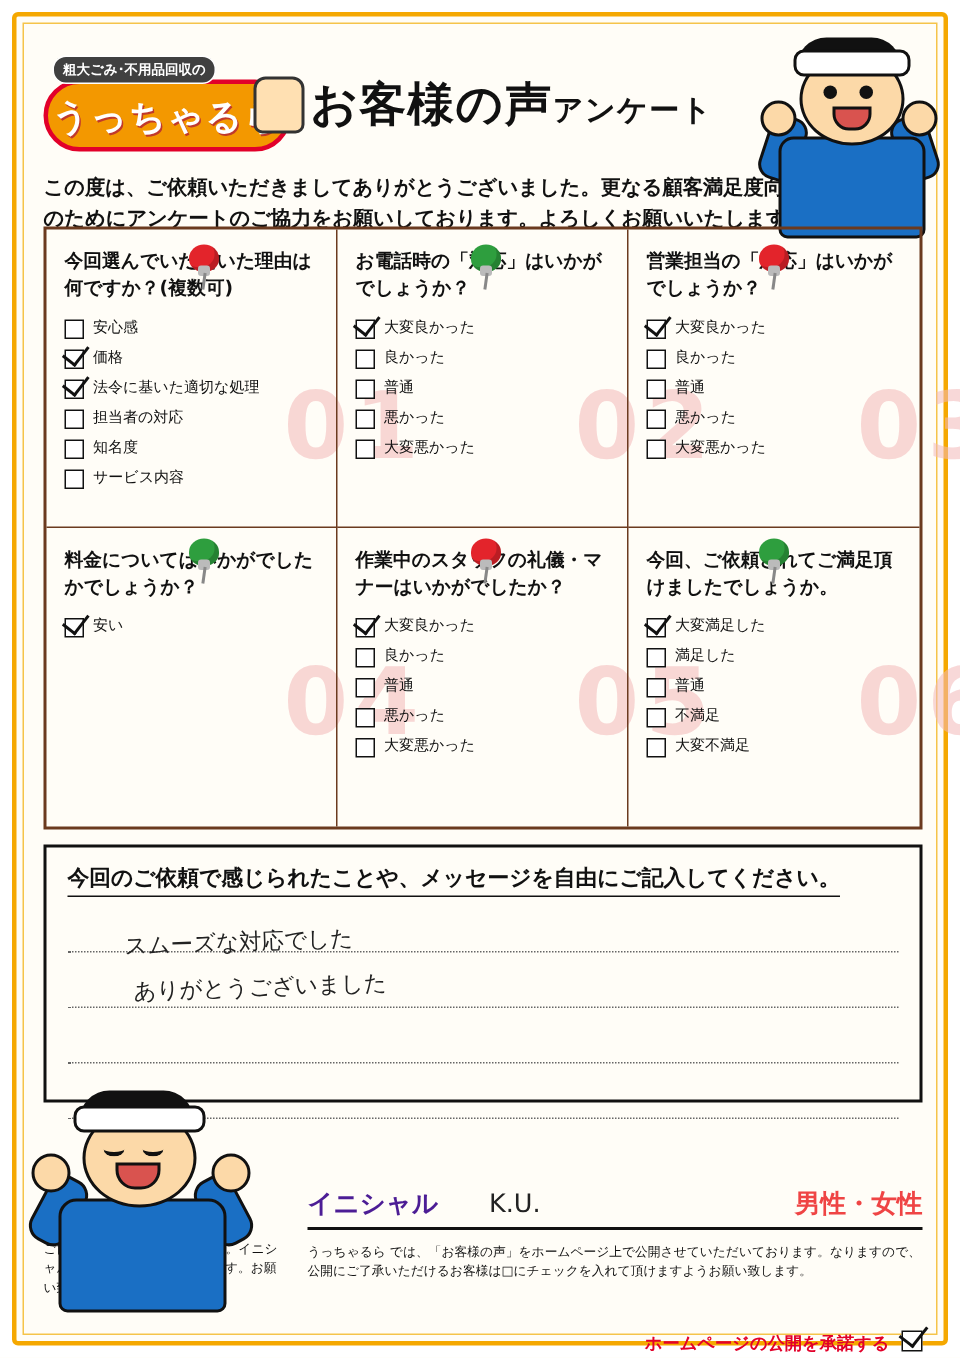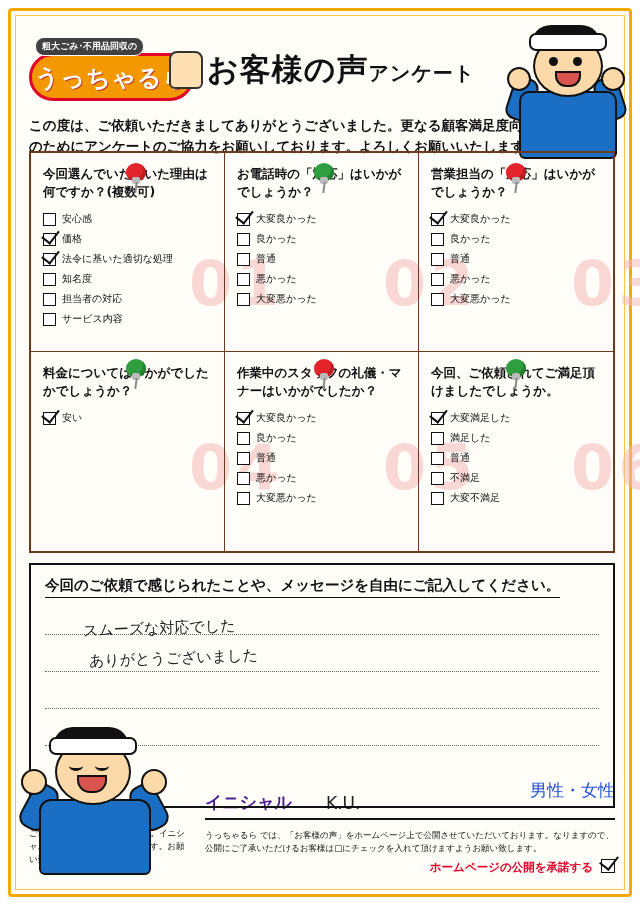--- a/index.html
+++ b/index.html
@@ -161,21 +161,21 @@
     position:relative;background:#fff;
   }
   .box.checked:after{
     content:"";position:absolute;left:1px;top:-7px;
     width:9px;height:14px;border-right:2.2px solid #111;
     border-bottom:2.2px solid #111;transform:rotate(38deg);
   }
 
   
   .free{
-    position:absolute;left:18px;top:552px;width:586px;height:245px;
+    position:absolute;left:18px;top:552px;width:586px;height:172px;
     border:2.5px solid #111;box-sizing:border-box;padding:10px 14px;
     z-index:5;
   }
   .free-title{
     font-size:14.5px;font-weight:bold;color:#111;
     border-bottom:1.5px solid #111;display:inline-block;padding-bottom:2px;
   }
   .line{
     border-bottom:1px dotted #666;height:30px;margin-top:6px;
   }
@@ -193,28 +193,28 @@
   .initial-row{
     position:absolute;left:176px;top:24px;width:410px;
     display:flex;align-items:center;
     border-bottom:2px solid #111;padding-bottom:4px;
   }
   .initial-label{font-size:17px;font-weight:bold;color:#4c1d95;}
   .initial-value{
     font-size:17px;color:#222;margin-left:34px;
   }
   .gender{
-    position:absolute;right:0;top:12px;font-size:17px;font-weight:normal;color:#1d4ed8;
+    position:absolute;right:0;top:24px;font-size:17px;font-weight:bold;color:#ef4444;
   }
   .fineprint{
     position:absolute;left:176px;top:62px;width:410px;
     font-size:8.5px;line-height:13px;color:#111;
   }
   .consent{
-    position:absolute;right:0;top:92px;
+    position:absolute;right:0;top:120px;
     font-size:11.5px;font-weight:bold;color:#e2002a;
   }
   .consent .cbox{
     display:inline-block;width:12px;height:12px;border:1.4px solid #111;
     margin-left:8px;position:relative;vertical-align:-2px;background:#fff;
   }
   .consent .cbox.checked:after{
     content:"";position:absolute;left:1px;top:-8px;width:10px;height:15px;
     border-right:2.2px solid #111;border-bottom:2.2px solid #111;transform:rotate(38deg);
   }
@@ -320,25 +320,25 @@
       <div class="opt">
           <span class="box checked"></span>
           <span>価格</span>
         </div>
       <div class="opt">
           <span class="box checked"></span>
           <span>法令に基いた適切な処理</span>
         </div>
       <div class="opt">
           <span class="box"></span>
+          <span>担当者の対応</span>
+        </div>
+      <div class="opt">
+          <span class="box"></span>
           <span>知名度</span>
-        </div>
-      <div class="opt">
-          <span class="box"></span>
-          <span>担当者の対応</span>
         </div>
       <div class="opt">
           <span class="box"></span>
           <span>サービス内容</span>
         </div>
     </div>
 
     <div class="cell">
       <p class="q">お電話時の「対応」はいかがでしょうか？</p>
       <div class="opt">

